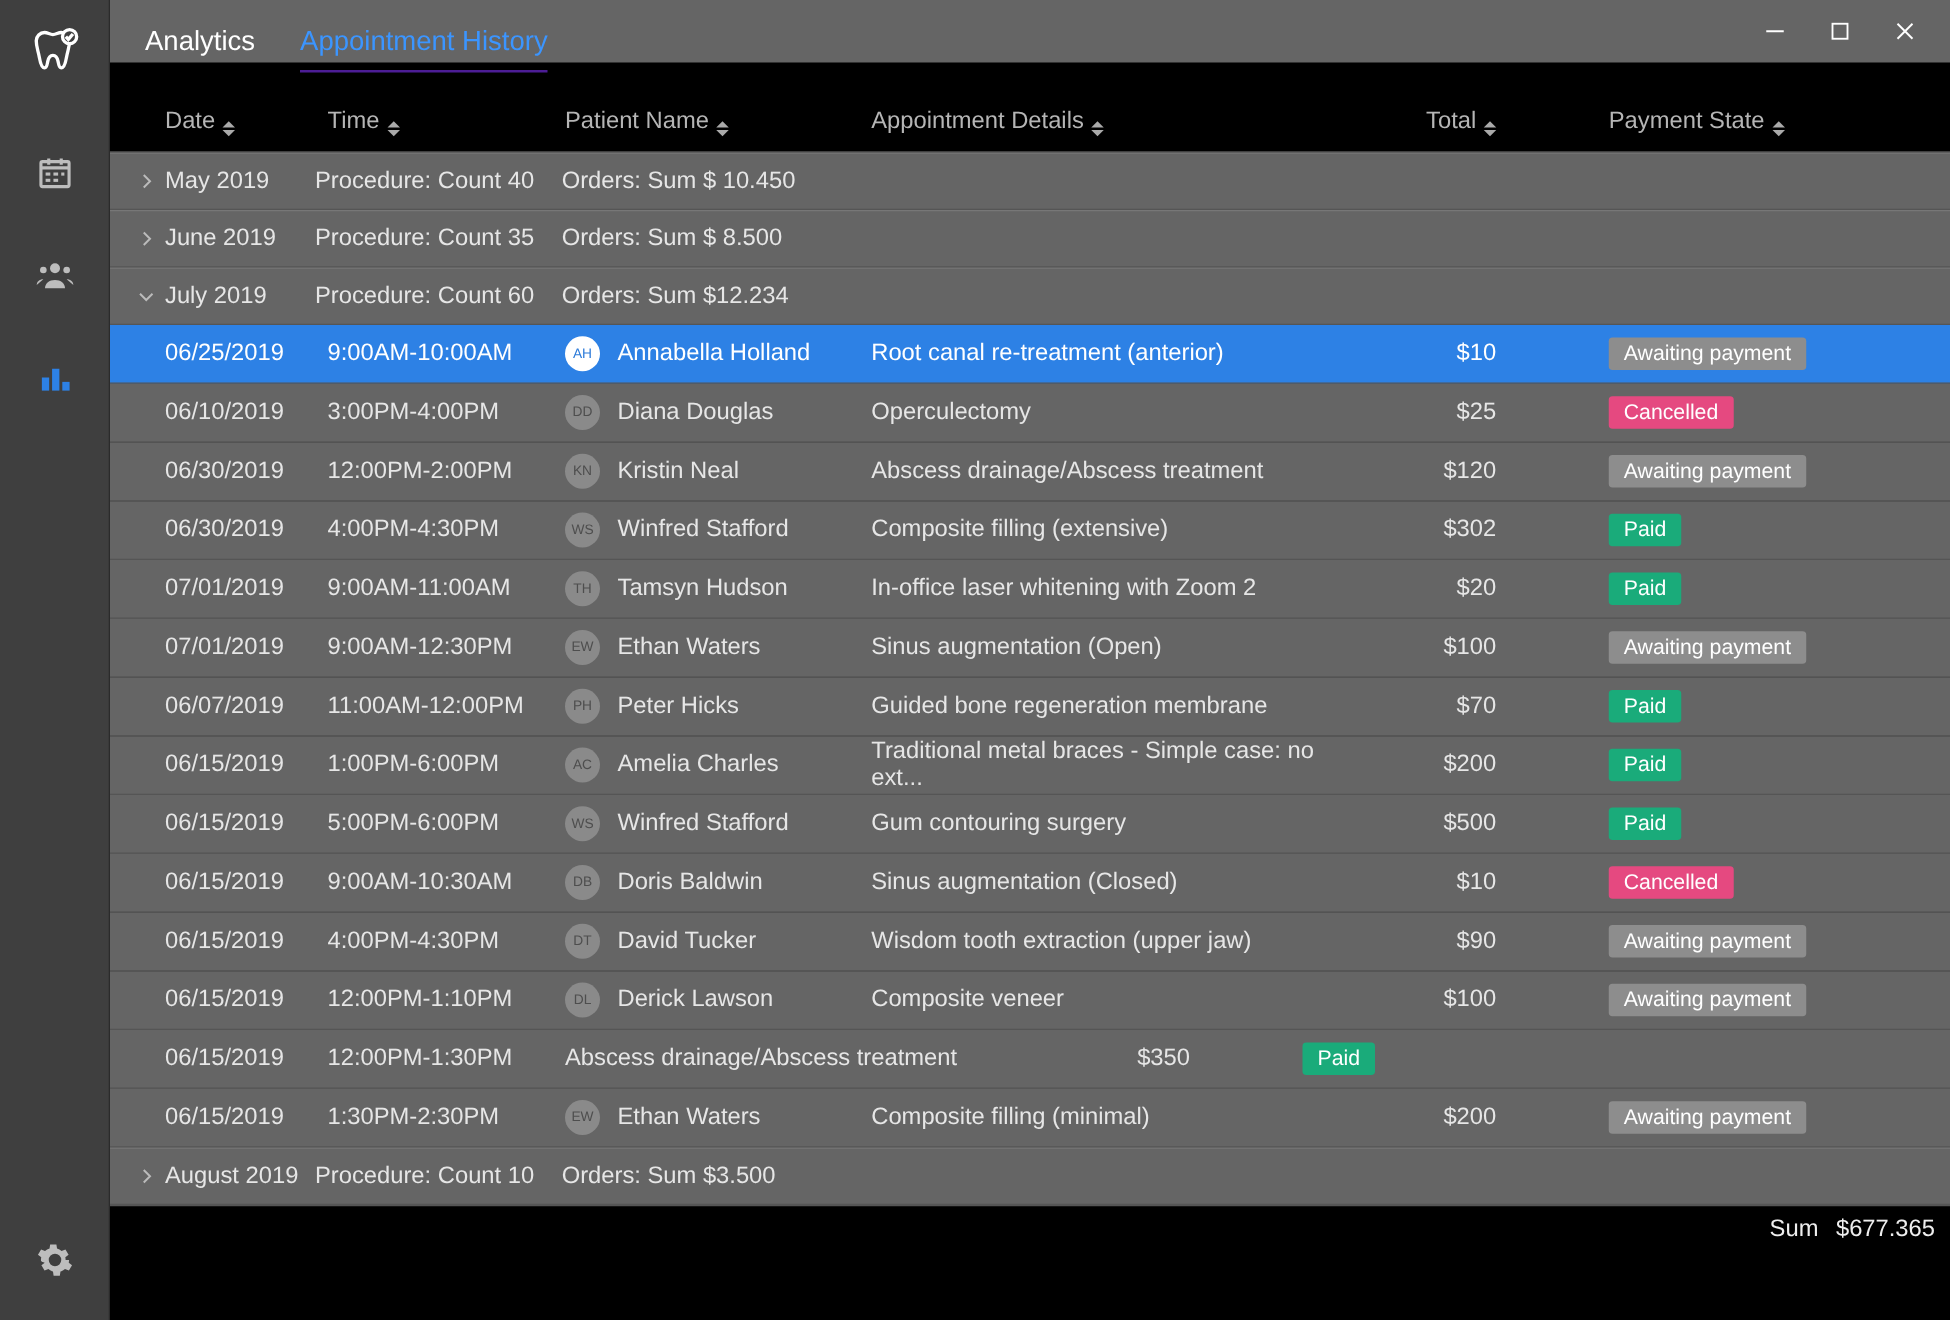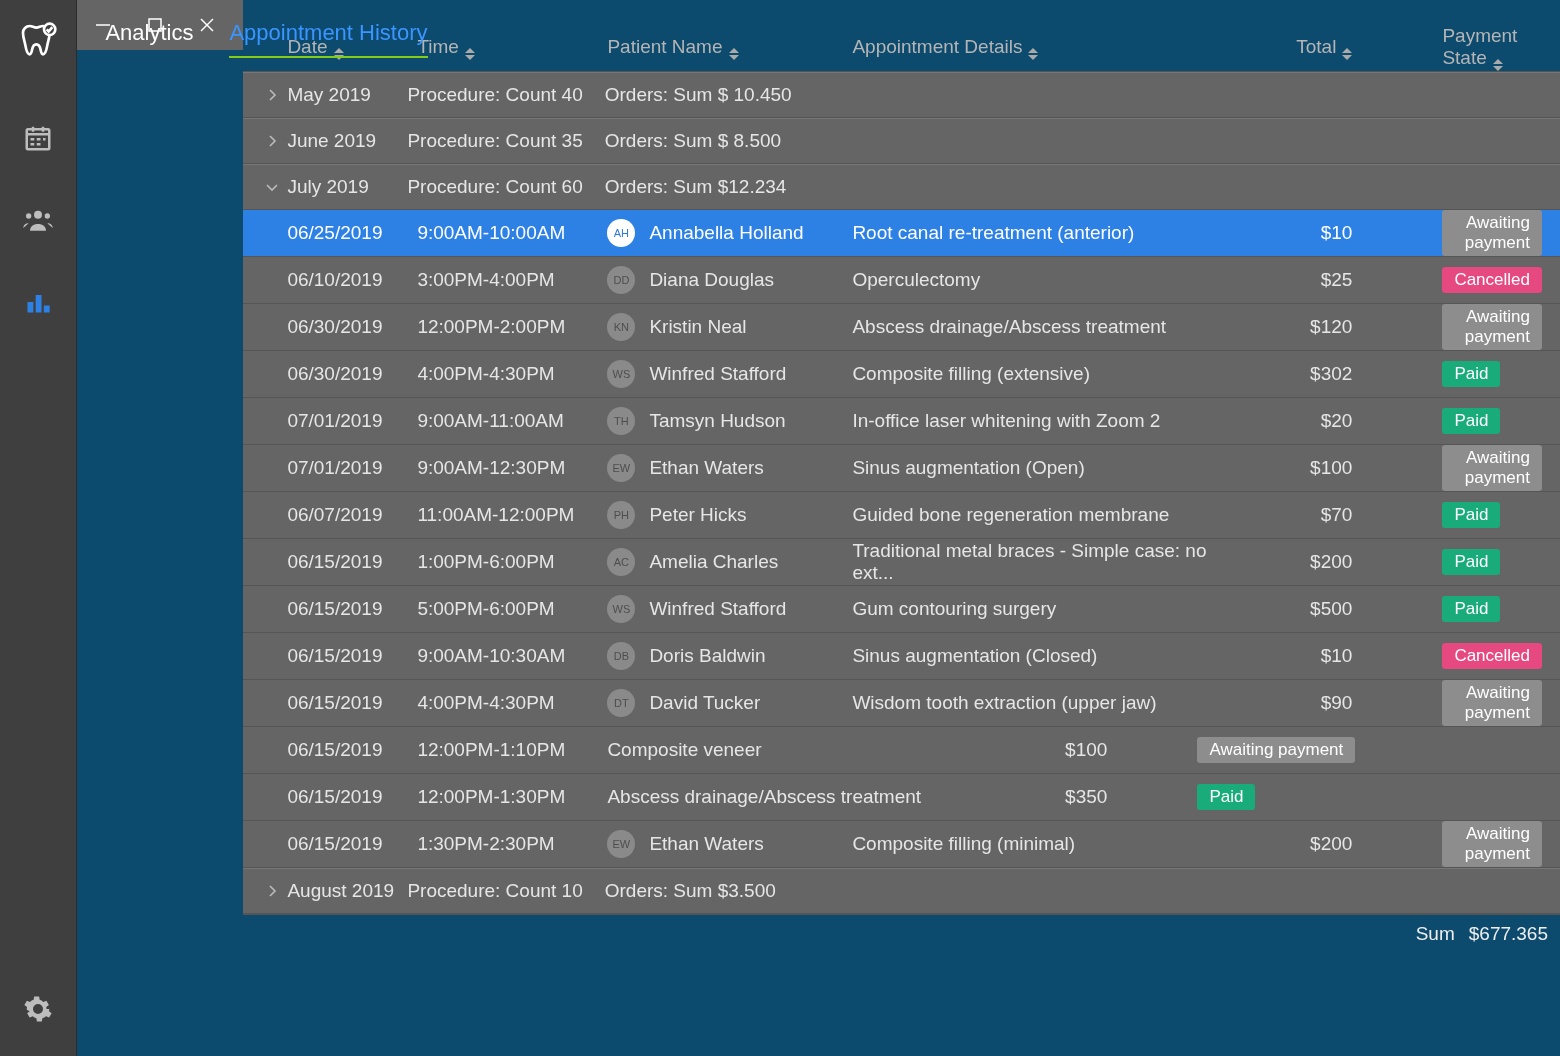--- a/index.html
+++ b/index.html
@@ -5,26 +5,26 @@
   * { box-sizing: border-box; margin: 0; padding: 0; }
   html, body { width: 1560px; height: 1056px; font-family: "Segoe UI", Arial, sans-serif; background:#3a3a3a; color:#e6e6e6; overflow:hidden; }
   .app { display:flex; width:100%; height:100%; }
   .sidebar { width:88px; background:#3f3f3f; border-right:1px solid #2b2b2b; display:flex; flex-direction:column; align-items:center; padding-top:18px; }
   .sidebar .logo { width:46px; height:46px; display:flex; align-items:center; justify-content:center; margin-bottom:48px;}
   .sidebar .nav { display:flex; flex-direction:column; gap:42px; align-items:center; margin-top:6px;}
   .sidebar .nav .side-item { width:40px; height:40px; display:flex; align-items:center; justify-content:center; cursor:pointer; }
   .sidebar .spacer { flex:1; }
   .sidebar .settings { margin-bottom:28px; }
 
-  .main { flex:1; display:flex; flex-direction:row; background:#0c4a6e; position:relative; }
+  .main { flex:1; display:flex; flex-direction:column; background:#000000; position:relative; }
   .titlebar { height:50px; display:flex; align-items:center; justify-content:flex-end; padding-right:10px; background:#656565;}
   .titlebar .win-btn { width:52px; height:50px; display:flex; align-items:center; justify-content:center; cursor:pointer;}
   .tabs-row { position:absolute; top:20px; left:28px; display:flex; gap:36px; font-size:22px;}
   .tab { color:#fff; cursor:pointer; padding-bottom:10px;}
-  .tab.active { color:#3b95ff; border-bottom:2px solid #84cc16;}
+  .tab.active { color:#3b95ff; border-bottom:2px solid #4c1d95;}
 
   .content { flex:1; display:flex; flex-direction:column; margin-top:24px; }
   .col-headers { display:flex; align-items:center; height:48px; padding:0 18px 0 44px; font-size:19px; color:#b5b5b5; border-bottom:1px solid #555;}
   .col-date    { width:130px; }
   .col-time    { width:190px; }
   .col-patient { width:245px; }
   .col-details { width:400px; padding-right:10px;}
   .col-total   { width:110px; text-align:right; padding-right:10px;}
   .col-payment { flex:1; padding-left:80px;}
   .sort-icon { display:inline-flex; flex-direction:column; margin-left:6px; line-height:0;}
@@ -288,20 +288,24 @@
               <span class="avatar">DT</span>
               <span>David Tucker</span>
             </div>
             <div class="col-details">Wisdom tooth extraction (upper jaw)</div>
             <div class="col-total">$90</div>
             <div class="col-payment"><span class="badge awaiting">Awaiting payment</span></div>
           </div>
           <div class="data-row">
             <div class="col-date">06/15/2019</div>
             <div class="col-time">12:00PM-1:10PM</div>
+            <div class="patient-wrap">
+              <span class="avatar">DL</span>
+              <span>Derick Lawson</span>
+            </div>
             <div class="col-details">Composite veneer</div>
             <div class="col-total">$100</div>
             <div class="col-payment"><span class="badge awaiting">Awaiting payment</span></div>
           </div>
           <div class="data-row">
             <div class="col-date">06/15/2019</div>
             <div class="col-time">12:00PM-1:30PM</div>
             <div class="col-details">Abscess drainage/Abscess treatment</div>
             <div class="col-total">$350</div>
             <div class="col-payment"><span class="badge paid">Paid</span></div>

